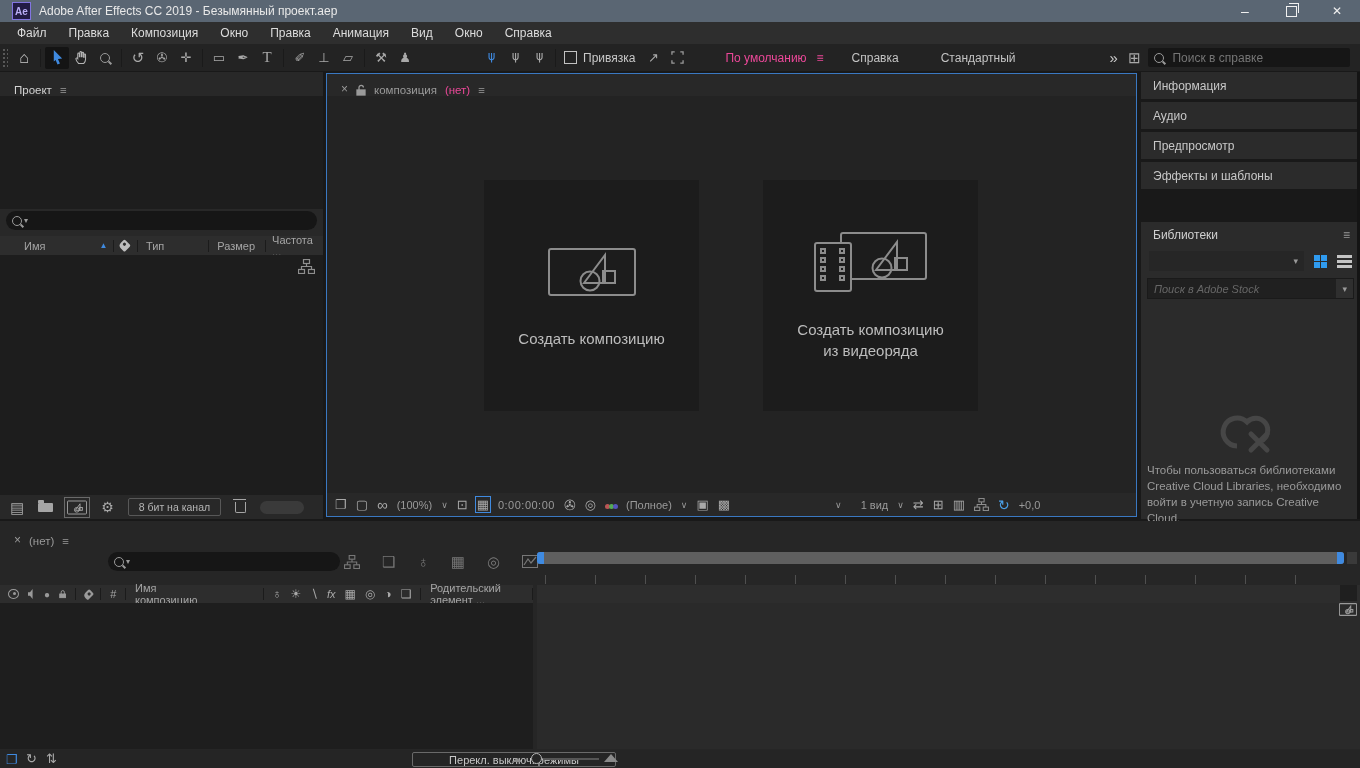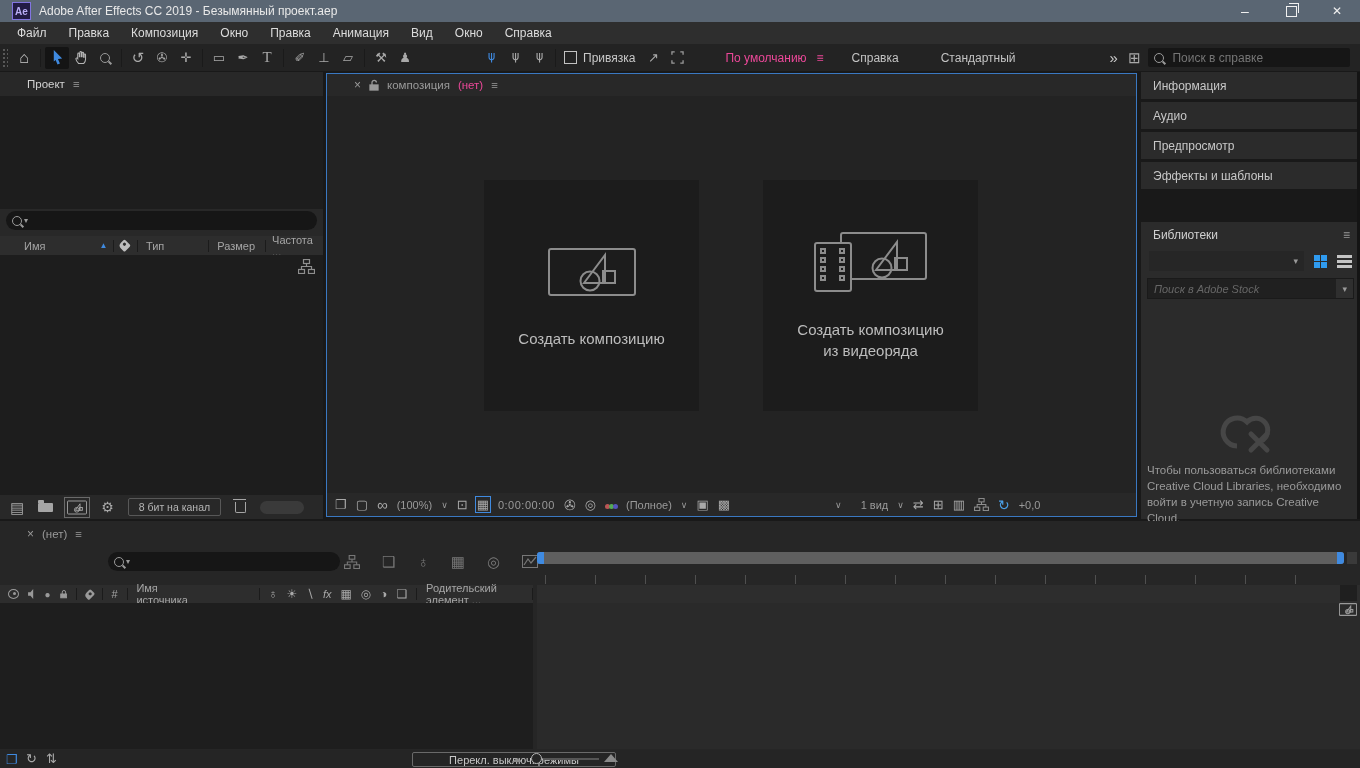--- a/index.html
+++ b/index.html
@@ -25,21 +25,21 @@
   .tool{width:24px;height:22px;display:flex;align-items:center;justify-content:center;color:#adadad;font-size:14px}
   .tool.active{background:#141414;border-radius:2px}
   .vsep{width:1px;height:18px;background:#1a1a1a;margin:0 4px}
   .checkbox{width:11px;height:11px;border:1.5px solid #c2c2c2;background:transparent}
   .searchbox{display:flex;align-items:center;background:#161616;border-radius:2px;height:19px;padding:0 6px;gap:6px}
   .searchbox input{background:transparent;border:none;outline:none;color:#cfcfcf;font-family:"Liberation Sans",sans-serif;font-size:12px;width:150px}
   .mag{width:8px;height:8px;border:1.5px solid #9a9a9a;border-radius:50%;position:relative;display:inline-block;flex:none}
   .mag:after{content:"";position:absolute;width:1.5px;height:4px;background:#9a9a9a;left:8px;top:7px;transform:rotate(-45deg)}
   
   .panel{background:#282828}
-  .ptab{height:24px;display:flex;align-items:center;gap:8px;padding-left:27px;font-size:11.5px}
+  .ptab{height:24px;display:flex;align-items:flex-end;gap:8px;padding-left:14px;font-size:11.5px}
   .darkarea{background:#1d1d1d}
   .colhead{background:#2d2d2d;display:flex;align-items:center;font-size:11px;color:#a5a5a5}
   .colsep{width:1px;height:12px;background:#1b1b1b}
   .rpanel-row{left:1141px;width:219px;height:27px;background:#2b2b2b;display:flex;align-items:center;padding-left:12px;font-size:12px;color:#c8c8c8;box-sizing:border-box}
   
   .eye{width:12px;height:8px;border:1px solid #9a9a9a;border-radius:50% 50%;position:relative;display:inline-block}
   .eye:after{content:"";position:absolute;left:3.5px;top:1.5px;width:3px;height:3px;border-radius:50%;background:#9a9a9a}
   .speaker{width:10px;height:10px;background:#9a9a9a;display:inline-block;
            clip-path:polygon(0 32%,32% 32%,68% 0,68% 100%,32% 68%,0 68%)}
   .tagic{width:9px;height:9px;background:#9a9a9a;border-radius:1.5px 1.5px 1.5px 4px;transform:rotate(45deg);position:relative;display:inline-block}
@@ -417,21 +417,21 @@
           <g fill="none" stroke="#9a9a9a" stroke-width="1.3">
             <path d="M3 6V3.5a2.2 2.2 0 0 1 4.4 0V6"></path>
             <rect x="1" y="6" width="8" height="5" fill="#9a9a9a"></rect>
           </g>
         </svg>
       <span class="colsep"></span>
       <span class="tagic"></span>
       <span class="colsep"></span>
       <span>#</span>
       <span class="colsep"></span>
-      <span>Имя источника</span>
+      <span>Имя композицию</span>
       <span class="colsep" style="margin-left:56px"></span>
       <span class="ic" style="font-size:12px">♁</span>
       <span class="ic" style="font-size:12px">☀</span>
       <span class="ic" style="font-size:12px">∖</span>
       <span class="ic" style="font-style:italic;font-size:11px">fx</span>
       <span class="ic" style="font-size:12px">▦</span>
       <span class="ic" style="font-size:12px">◎</span>
       <span class="ic" style="font-size:12px">◑</span>
       <span class="ic" style="font-size:12px">❑</span>
       <span class="colsep"></span>

